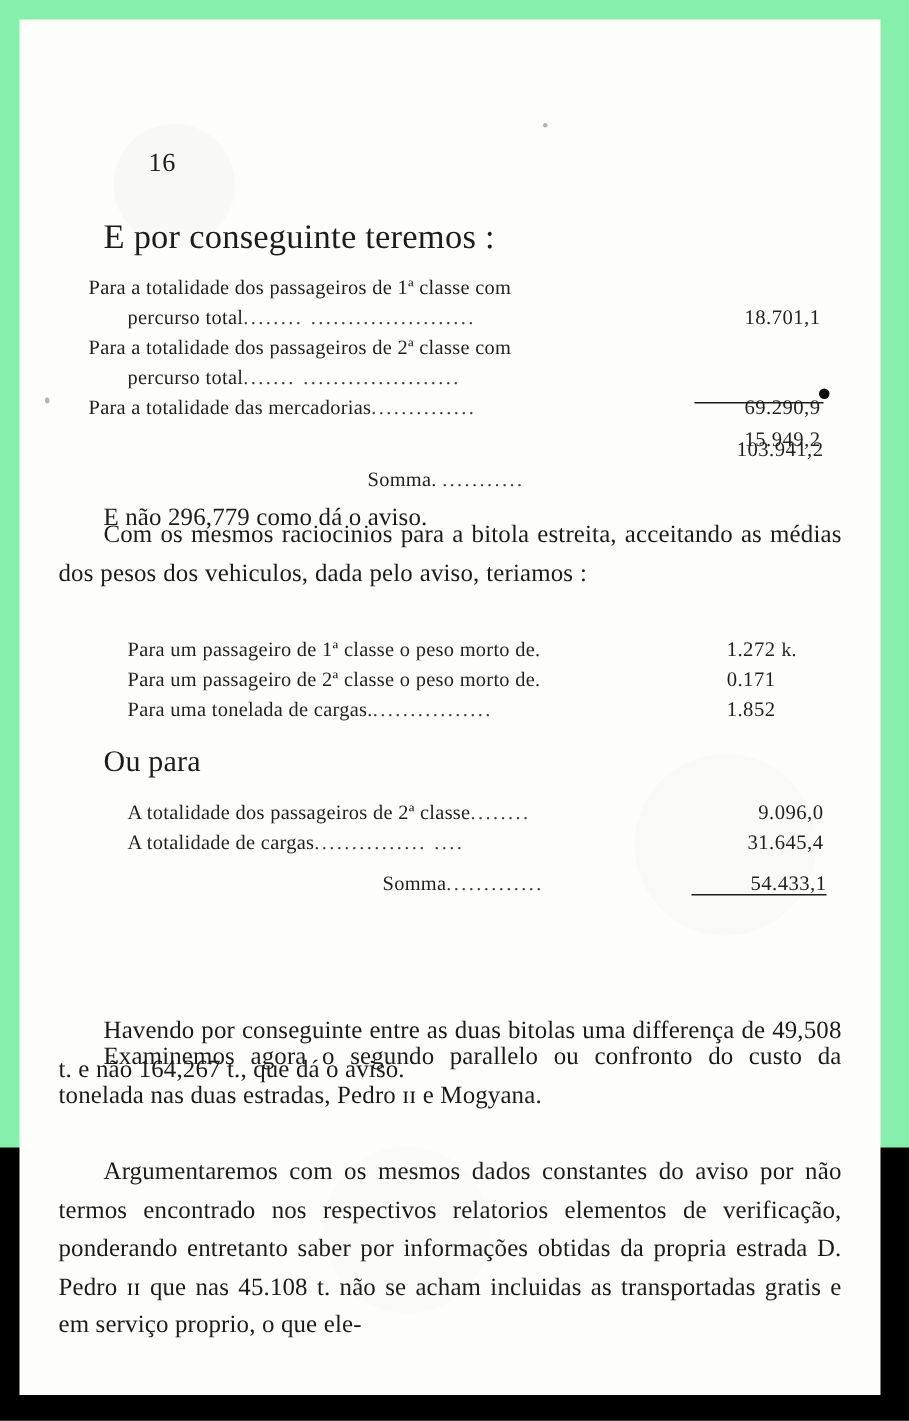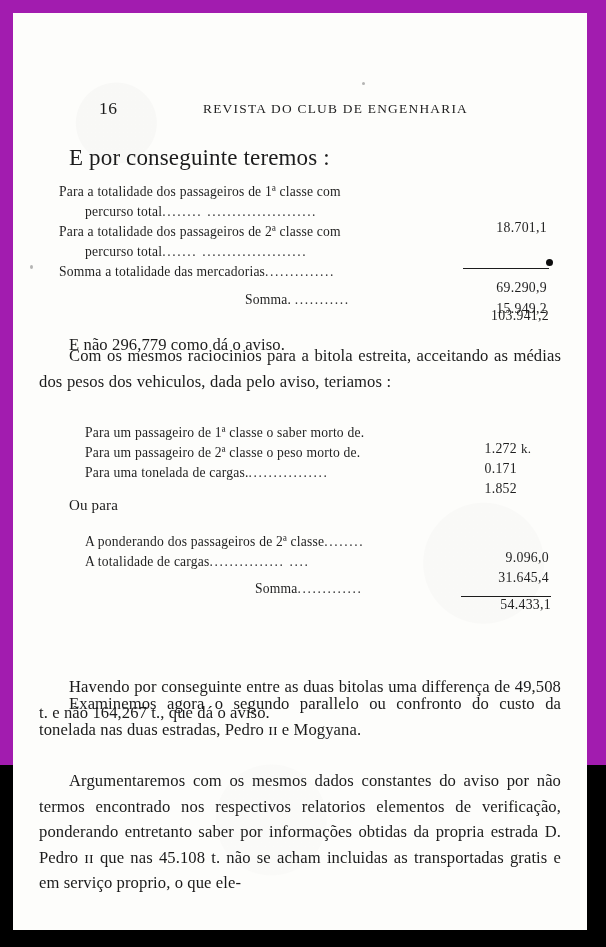--- a/index.html
+++ b/index.html
@@ -13,21 +13,21 @@
     height: 947px;
     overflow: hidden;
     font-family: "Liberation Serif", "DejaVu Serif", serif;
   }
 
   
   #scan-frame {
     position: relative;
     width: 606px;
     height: 765px;
-    background: #a21caf;
+    background: #86efac;
   }
   #page-sheet {
     position: absolute;
     left: 13px;
     top: 13px;
     width: 574px;
     height: 917px;
     background: #fdfdfb;
     overflow: hidden;
   }
@@ -117,21 +117,21 @@
     top: 0;
   }
   .row-label.hang { left: 26px; }
   .row-label.somma { left: 0; text-align: right; }
   .leader {
     letter-spacing: 1.6px;
     color: #3a3a3a;
   }
   .row-value {
     position: absolute;
-    top: 16px;
+    top: 0;
     text-align: right;
     font-size: 13.8px;
     letter-spacing: 0.3px;
   }
   .unit {
     font-size: 13px;
     letter-spacing: 0.2px;
   }
   .sum-rule {
     position: absolute;
@@ -153,21 +153,20 @@
 <div id="scan-frame">
   <div id="page-sheet">
     <div id="paper-grain"></div>
 
     <div class="speck faint" style="left:349px; top:69px; width:3px; height:3px;"></div>
     <div class="speck" style="left:533px; top:246px; width:7px; height:7px;"></div>
     <div class="speck faint" style="left:17px; top:252px; width:3px; height:4px;"></div>
 
     <div id="running-head">
       <div id="folio">16</div>
-      <div id="head-title">REVISTA DO CLUB DE ENGENHARIA</div>
     </div>
 
     <div id="body-text">
 
       <div class="lead-line" style="left:56px; top:132px;">E por conseguinte teremos :</div>
 
       <div class="num-table" style="left:46px; top:171px; width:500px;">
 
         <div class="num-row">
           <span class="row-label">Para a totalidade dos passageiros de 1ª classe com</span>
@@ -179,58 +178,58 @@
 
         <div class="num-row">
           <span class="row-label">Para a totalidade dos passageiros de 2ª classe com</span>
         </div>
         <div class="num-row">
           <span class="row-label hang"><span>percurso total</span><span class="leader">.......  .....................</span></span>
           <span class="row-value" style="left:406px; width:82px;margin-top:41px;">15.949,2</span>
         </div>
 
         <div class="num-row">
-          <span class="row-label"><span>Somma a totalidade das mercadorias</span><span class="leader">..............</span></span>
+          <span class="row-label"><span>Para a totalidade das mercadorias</span><span class="leader">..............</span></span>
           <span class="row-value" style="left:406px; width:82px;">69.290,9</span>
         </div>
 
         <div class="sum-rule" style="left:404px; top:84px; width:86px;"></div>
 
         <div class="num-row" style="top:8px;">
-          <span class="row-label somma" style="left:186px;"><span>Somma.</span>
+          <span class="row-label somma" style="left:186px;margin-top:20px;"><span>Somma.</span>
             <span class="leader">...........</span></span>
           <span class="row-value" style="left:404px; width:86px;">103.941,2</span>
         </div>
       </div>
 
       <div class="para" style="top:303px;margin-top:16px;"><span class="indent"></span><span>E não 296,779 como dá o aviso.</span></div>
 
       <div class="para tight" style="top:330px;"><span class="indent"></span><span>Com os mesmos raciocinios para a bitola estreita, acceitando as médias dos pesos dos vehiculos, dada pelo aviso, teriamos :</span></div>
 
       <div class="num-table" style="left:46px; top:412px; width:500px;">
         <div class="num-row">
-          <span class="row-label hang">Para um passageiro de 1ª classe o saber morto de.</span>
+          <span class="row-label hang">Para um passageiro de 1ª classe o peso morto de.</span>
           <span class="row-value" style="left:400px; width:58px;"><span>1.272</span></span>
           <span class="row-value unit" style="left:462px; width:20px; text-align:left;">k.</span>
         </div>
         <div class="num-row">
           <span class="row-label hang">Para um passageiro de 2ª classe o peso morto de.</span>
           <span class="row-value" style="left:400px; width:58px;">0.171</span>
         </div>
         <div class="num-row">
           <span class="row-label hang"><span>Para uma tonelada de cargas.</span><span class="leader">................</span></span>
           <span class="row-value" style="left:400px; width:58px;">1.852</span>
         </div>
       </div>
 
-      <div class="lead-line" style="left:56px; top:484px; font-size:15px;">Ou  para</div>
+      <div class="lead-line" style="left:56px; top:484px; font-size:20px;">Ou  para</div>
 
       <div class="num-table" style="left:46px; top:521px; width:500px;">
         <div class="num-row">
-          <span class="row-label hang"><span>A ponderando dos passageiros de 2ª classe</span><span class="leader">........</span></span>
+          <span class="row-label hang"><span>A totalidade dos passageiros de 2ª classe</span><span class="leader">........</span></span>
           <span class="row-value" style="left:404px; width:86px;">9.096,0</span>
         </div>
         <div class="num-row">
           <span class="row-label hang"><span>A totalidade de cargas</span><span class="leader">...............  ....</span></span>
           <span class="row-value" style="left:404px; width:86px;">31.645,4</span>
         </div>
 
         <div class="sum-rule" style="left:402px; top:62px; width:90px;"></div>
 
         <div class="num-row" style="top:7px;">

